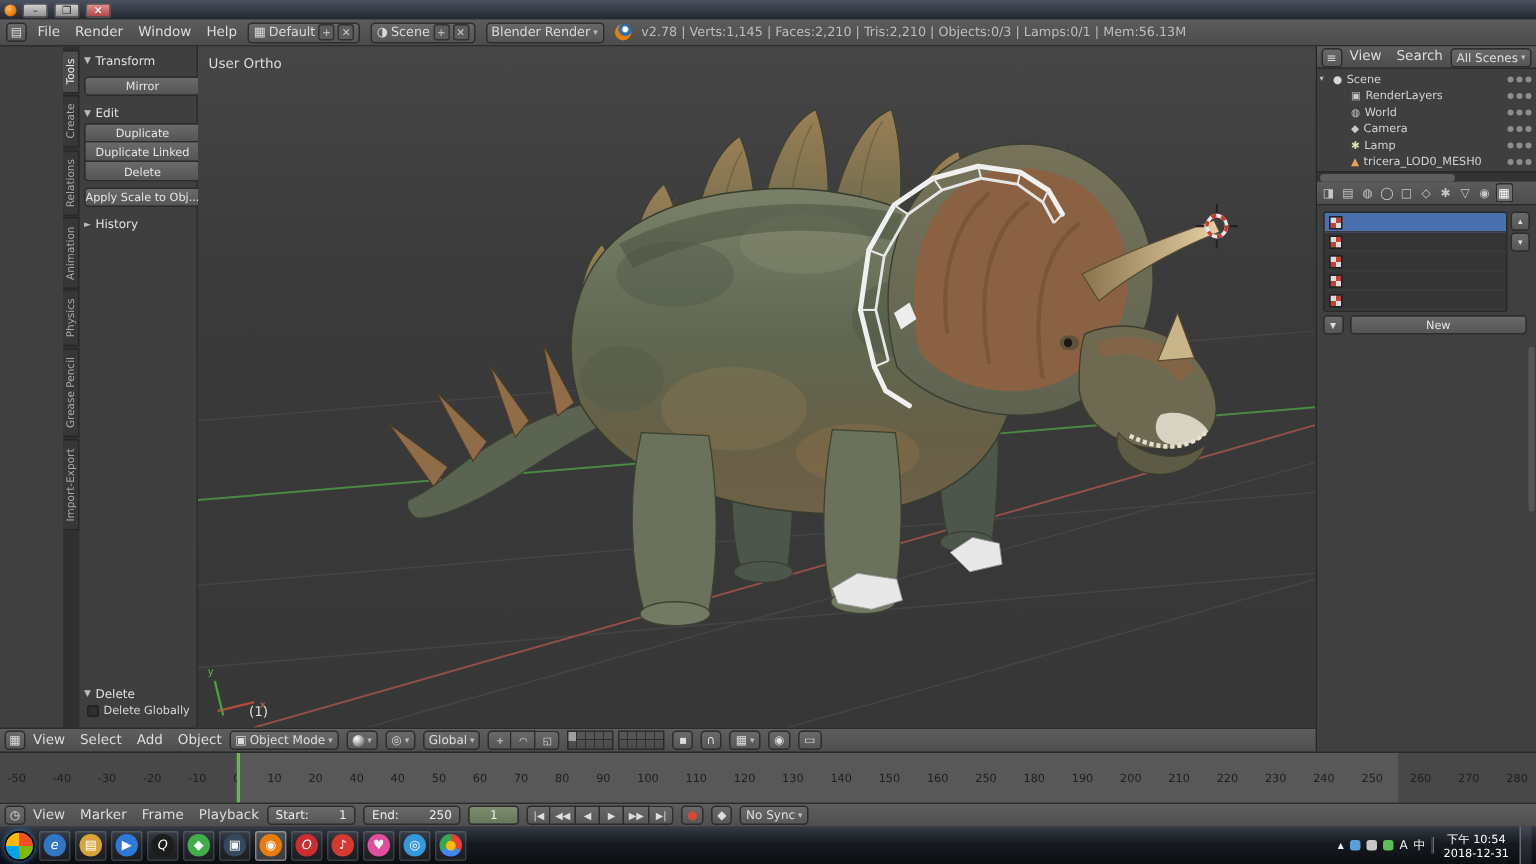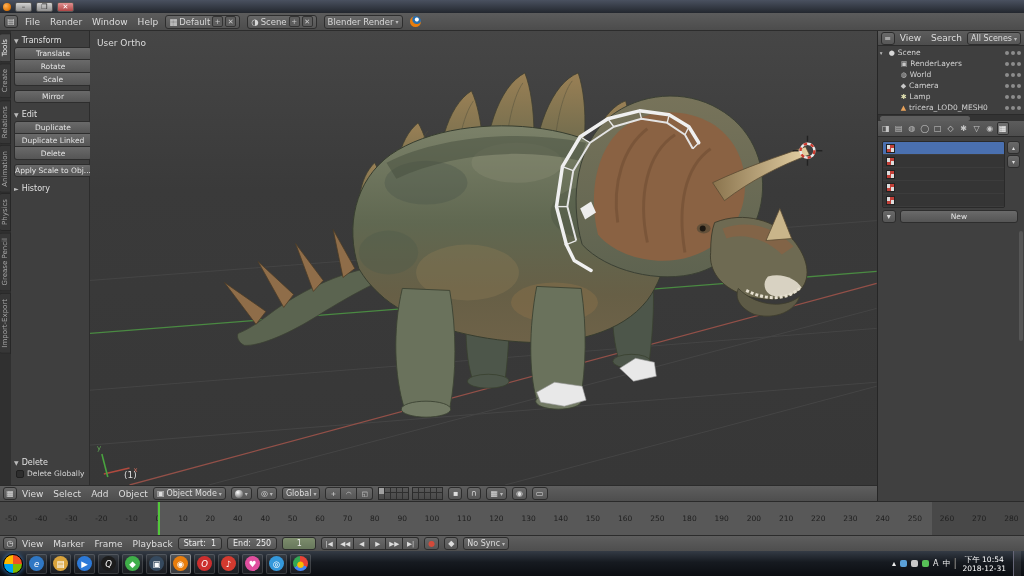--- a/index.html
+++ b/index.html
@@ -20,21 +20,21 @@
   .mb-menu{color:#ddd;}
   .selector{display:flex;align-items:center;gap:2px;background:linear-gradient(#686868,#555);border:1px solid #2e2e2e;border-radius:3px;height:14px;padding:0 3px;font-size:8.5px;}
   .selector .mini{width:11px;height:11px;background:#5d5d5d;border:1px solid #333;border-radius:2px;text-align:center;line-height:10px;font-size:7px;color:#ccc;}
   .caret{font-size:6px;color:#bbb;}
   .blender-logo{width:11px;height:11px;border-radius:50%;background:radial-gradient(circle at 62% 32%,#fff 0 1.5px,#2a6fae 2.5px 4px,#e87d0d 5px);}
   .stats{color:#bdbdbd;font-size:8.5px;white-space:nowrap;overflow:hidden;}
 
   
   .main{flex:1;display:flex;min-height:0;}
   .left-editor{width:887px;display:flex;flex-direction:column;border-right:1px solid #262626;min-height:0;}
-  .editor-body{flex:1;display:flex;min-height:0;}
+  .editor-body{flex:1;display:flex;min-height:0;padding-left:42px;}
 
   
   .toolshelf{width:90px;flex:0 0 auto;display:flex;background:#3f3f3f;border-right:1px solid #2c2c2c;}
   .ts-tabs{width:13px;background:#303030;display:flex;flex-direction:column;padding-top:2px;}
   .ts-tab{writing-mode:vertical-rl;transform:rotate(180deg);font-size:7px;color:#a8a8a8;padding:5px 1px;background:#373737;border:1px solid #272727;border-right:none;margin-bottom:1px;border-radius:0 2px 2px 0;}
   .ts-tab.active{background:#4c4c4c;color:#eee;}
   .ts-panels{flex:1;display:flex;flex-direction:column;padding:2px 1px;min-height:0;}
   .panel-h{font-size:8px;color:#e0e0e0;margin:3px 2px 2px;display:flex;gap:3px;align-items:center;}
   .panel-h .tri{font-size:6px;color:#bbb;}
   .btn{height:13px;background:linear-gradient(#6a6a6a,#555);border:1px solid #2d2d2d;border-radius:3px;font-size:7.5px;color:#e4e4e4;display:flex;align-items:center;justify-content:center;margin:0 2px;white-space:nowrap;overflow:hidden;}
@@ -56,21 +56,21 @@
   .hdrbar{height:16px;flex:0 0 auto;background:linear-gradient(#5e5e5e,#4e4e4e);border-top:1px solid #2c2c2c;display:flex;align-items:center;gap:5px;padding:0 3px;}
   .icon-box{height:13px;min-width:14px;background:linear-gradient(#696969,#565656);border:1px solid #2d2d2d;border-radius:3px;display:flex;align-items:center;justify-content:center;font-size:8px;color:#ddd;padding:0 3px;gap:2px;white-space:nowrap;}
   .shade-ball{width:8px;height:8px;border-radius:50%;background:radial-gradient(circle at 35% 30%,#fff,#9a9a9a 55%,#4a4a4a);}
   .layers{display:flex;gap:3px;}
   .layer-grid{width:31px;height:13px;border:1px solid #2b2b2b;background-image:repeating-linear-gradient(90deg,transparent 0 5px,#2f2f2f 5px 6px),repeating-linear-gradient(0deg,transparent 0 5.5px,#2f2f2f 5.5px 6.5px),linear-gradient(#585858,#494949);position:relative;}
   .layer-grid.first::before{content:"";position:absolute;left:0;top:0;width:5px;height:5.5px;background:#a0a0a0;}
   .transport{display:flex;}
   .transport .icon-box{border-radius:0;border-left:none;font-size:6.5px;min-width:16px;}
   .transport .icon-box:first-child{border-radius:3px 0 0 3px;border-left:1px solid #2d2d2d;}
   .transport .icon-box:last-child{border-radius:0 3px 3px 0;}
-  .field{height:13px;background:linear-gradient(#696969,#565656);border:1px solid #2d2d2d;border-radius:3px;display:flex;align-items:center;font-size:8px;color:#ececec;padding:0 5px;gap:5px;white-space:nowrap;}
+  .field{height:13px;background:linear-gradient(#696969,#565656);border:1px solid #2d2d2d;border-radius:3px;display:flex;align-items:center;font-size:8px;color:#ececec;padding:0 5px;gap:20px;white-space:nowrap;}
   .field.frame{background:linear-gradient(#7d8d6d,#67775b);min-width:34px;justify-content:center;}
   .rec-dot{color:#d44a3a;font-size:8px;}
 
   
   .rightcol{flex:1;display:flex;flex-direction:column;background:#3f3f3f;min-height:0;}
   .out-header{height:15px;background:linear-gradient(#5c5c5c,#4d4d4d);border-bottom:1px solid #2c2c2c;display:flex;align-items:center;gap:5px;padding:0 3px;}
   .outliner-tree{height:68px;padding-top:1px;overflow:hidden;}
   .tree-row{display:flex;align-items:center;height:11px;font-size:7.5px;color:#d2d2d2;padding-left:var(--ind,4px);gap:3px;}
   .tree-row .arrow{width:6px;font-size:5.5px;color:#bbb;}
   .tree-row .glyph{font-size:7px;color:var(--gc,#ccc);}
@@ -143,45 +143,41 @@
       <span>◑</span>
       <span>Scene</span>
       <span class="mini">+</span>
       <span class="mini">✕</span>
     </div>
     <div class="selector">
       <span>Blender Render</span>
       <span class="caret">▾</span>
     </div>
     <span class="blender-logo"></span>
+    <span class="stats">v2.78 | Verts:1,145 | Faces:2,210 | Tris:2,210 | Objects:0/3 | Lamps:0/1 | Mem:56.13M</span>
   </div>
 
   <div class="main">
     <div class="left-editor">
       <div class="editor-body">
 
         <div class="toolshelf">
           <div class="ts-tabs">
               <div class="ts-tab active">Tools</div>
               <div class="ts-tab">Create</div>
               <div class="ts-tab">Relations</div>
               <div class="ts-tab">Animation</div>
               <div class="ts-tab">Physics</div>
               <div class="ts-tab">Grease Pencil</div>
               <div class="ts-tab">Import-Export</div>
             </div>
           <div class="ts-panels">
             <div class="panel-h">
                 <span class="tri">▼</span>
                 <span>Transform</span>
-              </div>
-            <div class="btn-stack">
-                <div class="btn">Translate</div>
-                <div class="btn">Rotate</div>
-                <div class="btn">Scale</div>
               </div>
             <div class="vgap"></div>
             <div class="btn">Mirror</div>
             <div class="vgap"></div>
             <div class="panel-h">
                 <span class="tri">▼</span>
                 <span>Edit</span>
               </div>
             <div class="btn-stack">
                 <div class="btn">Duplicate</div>

